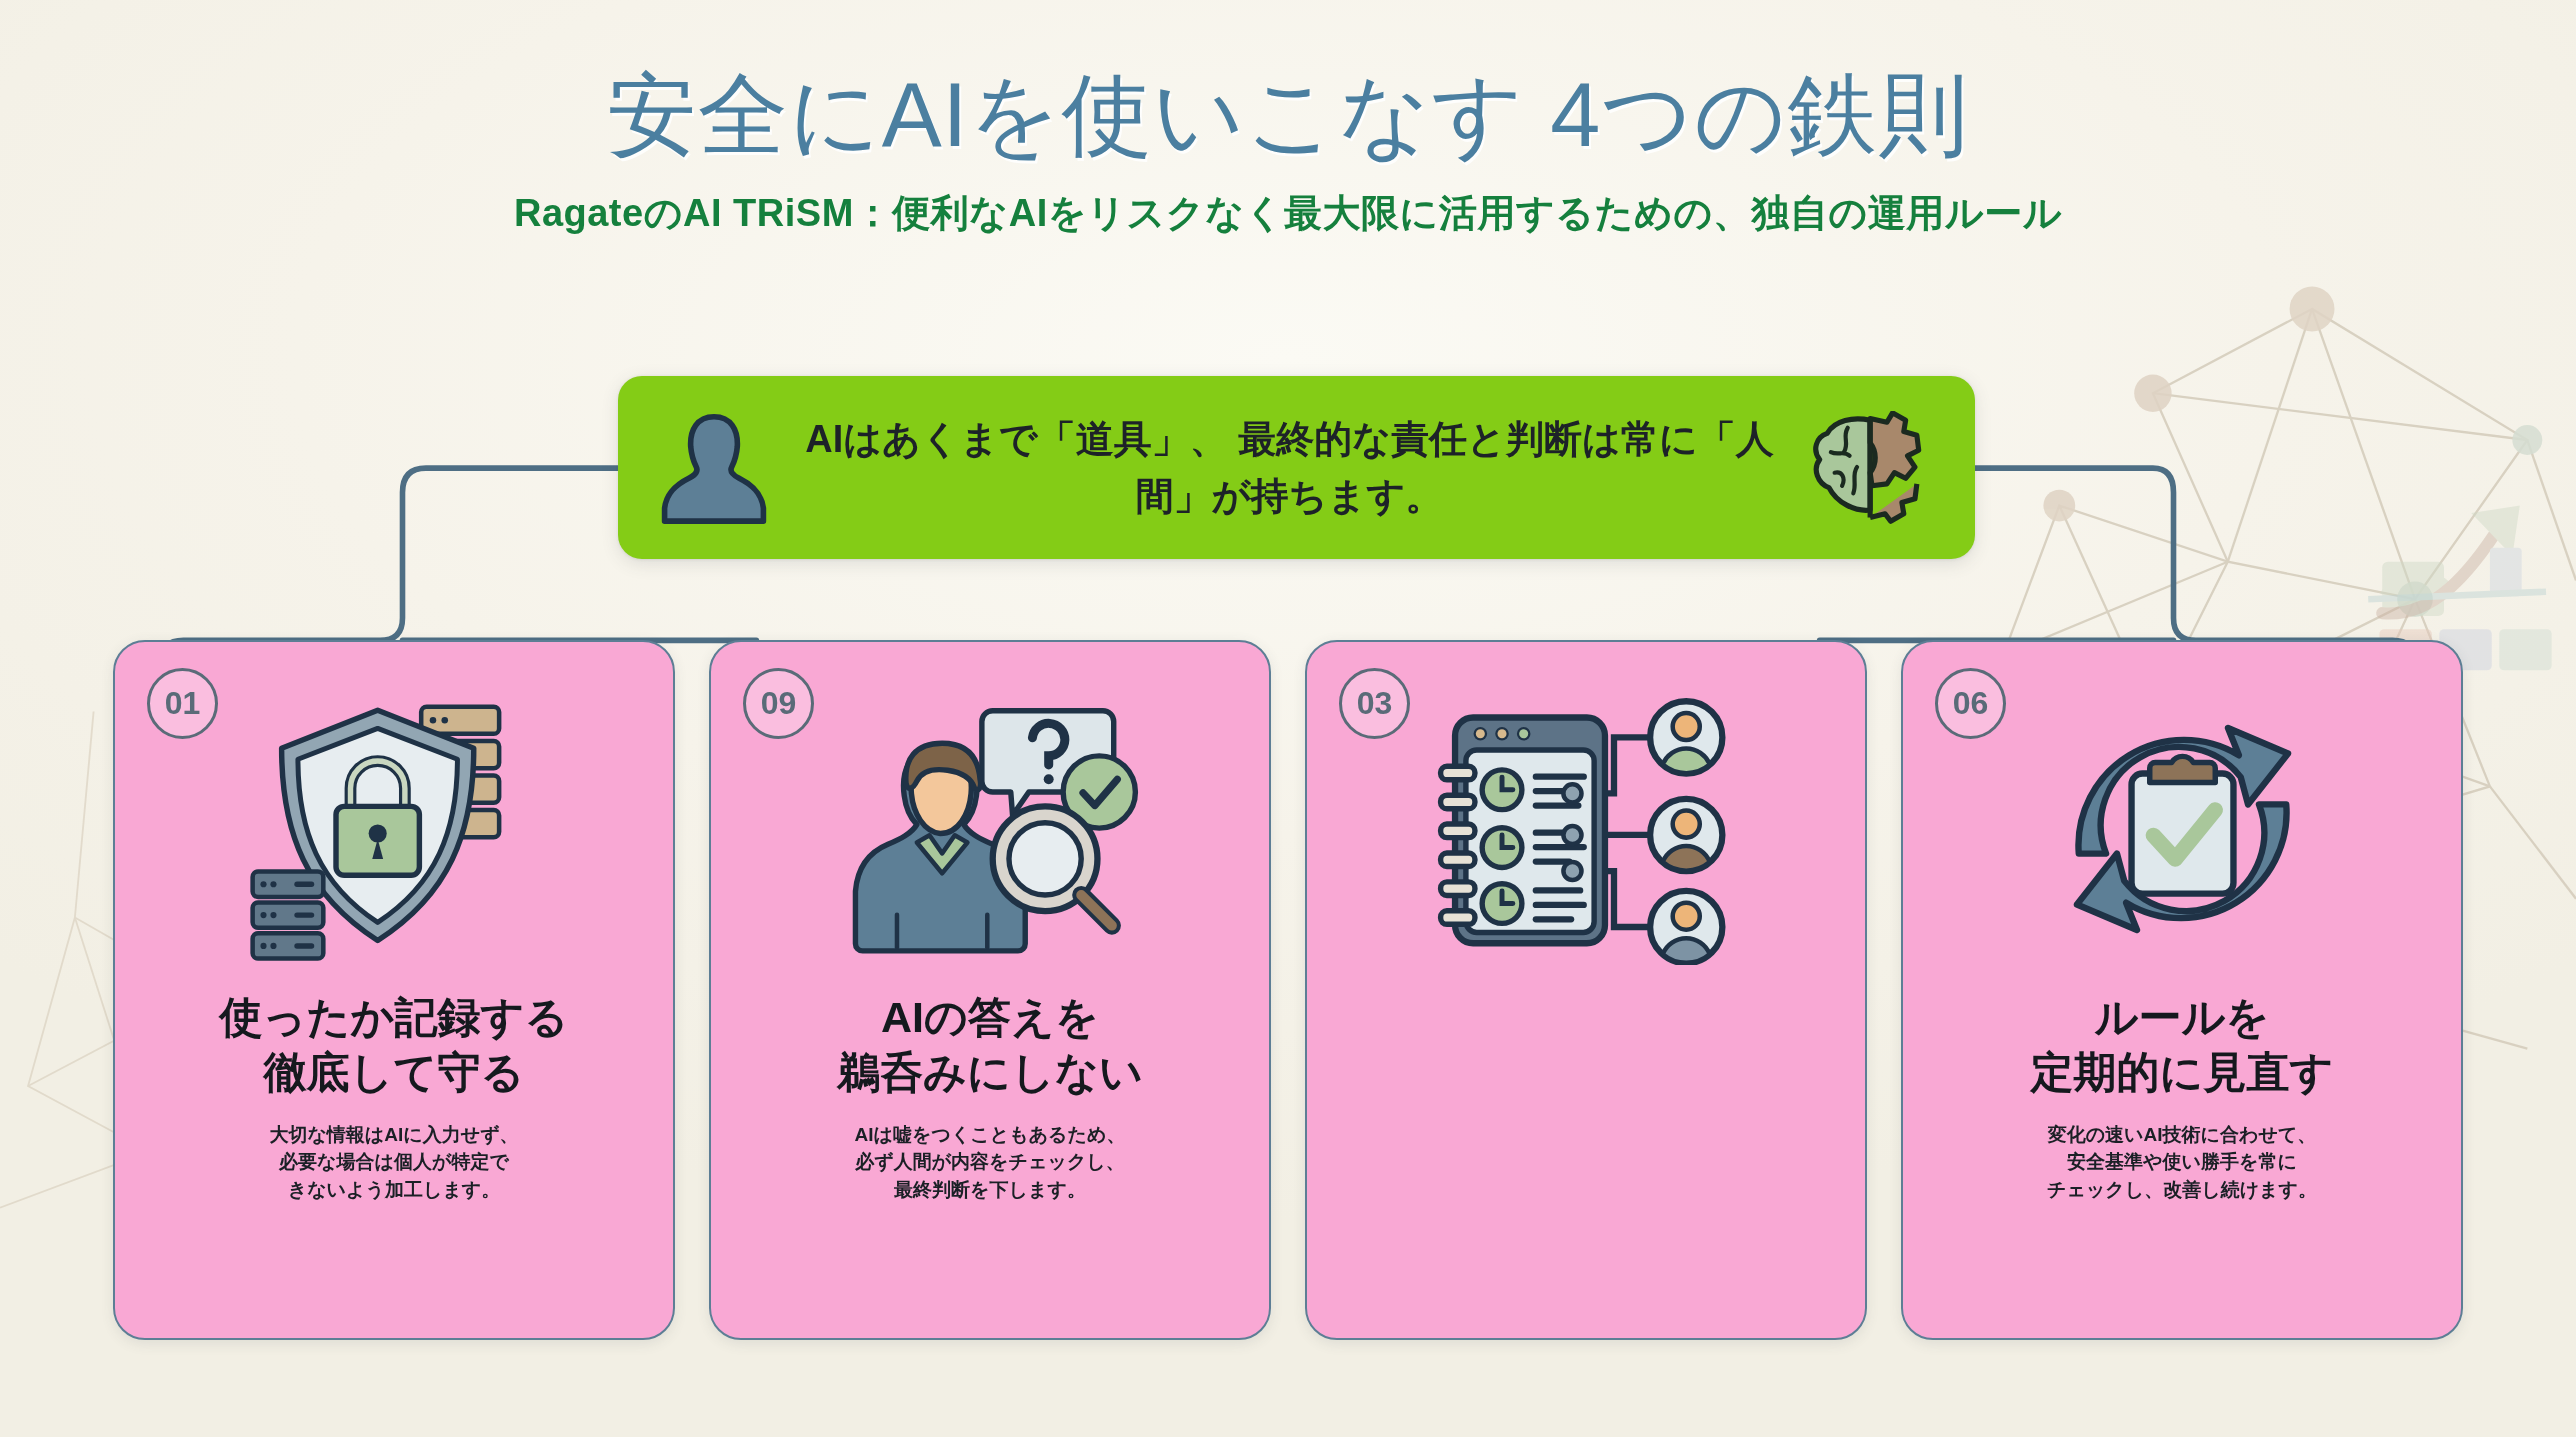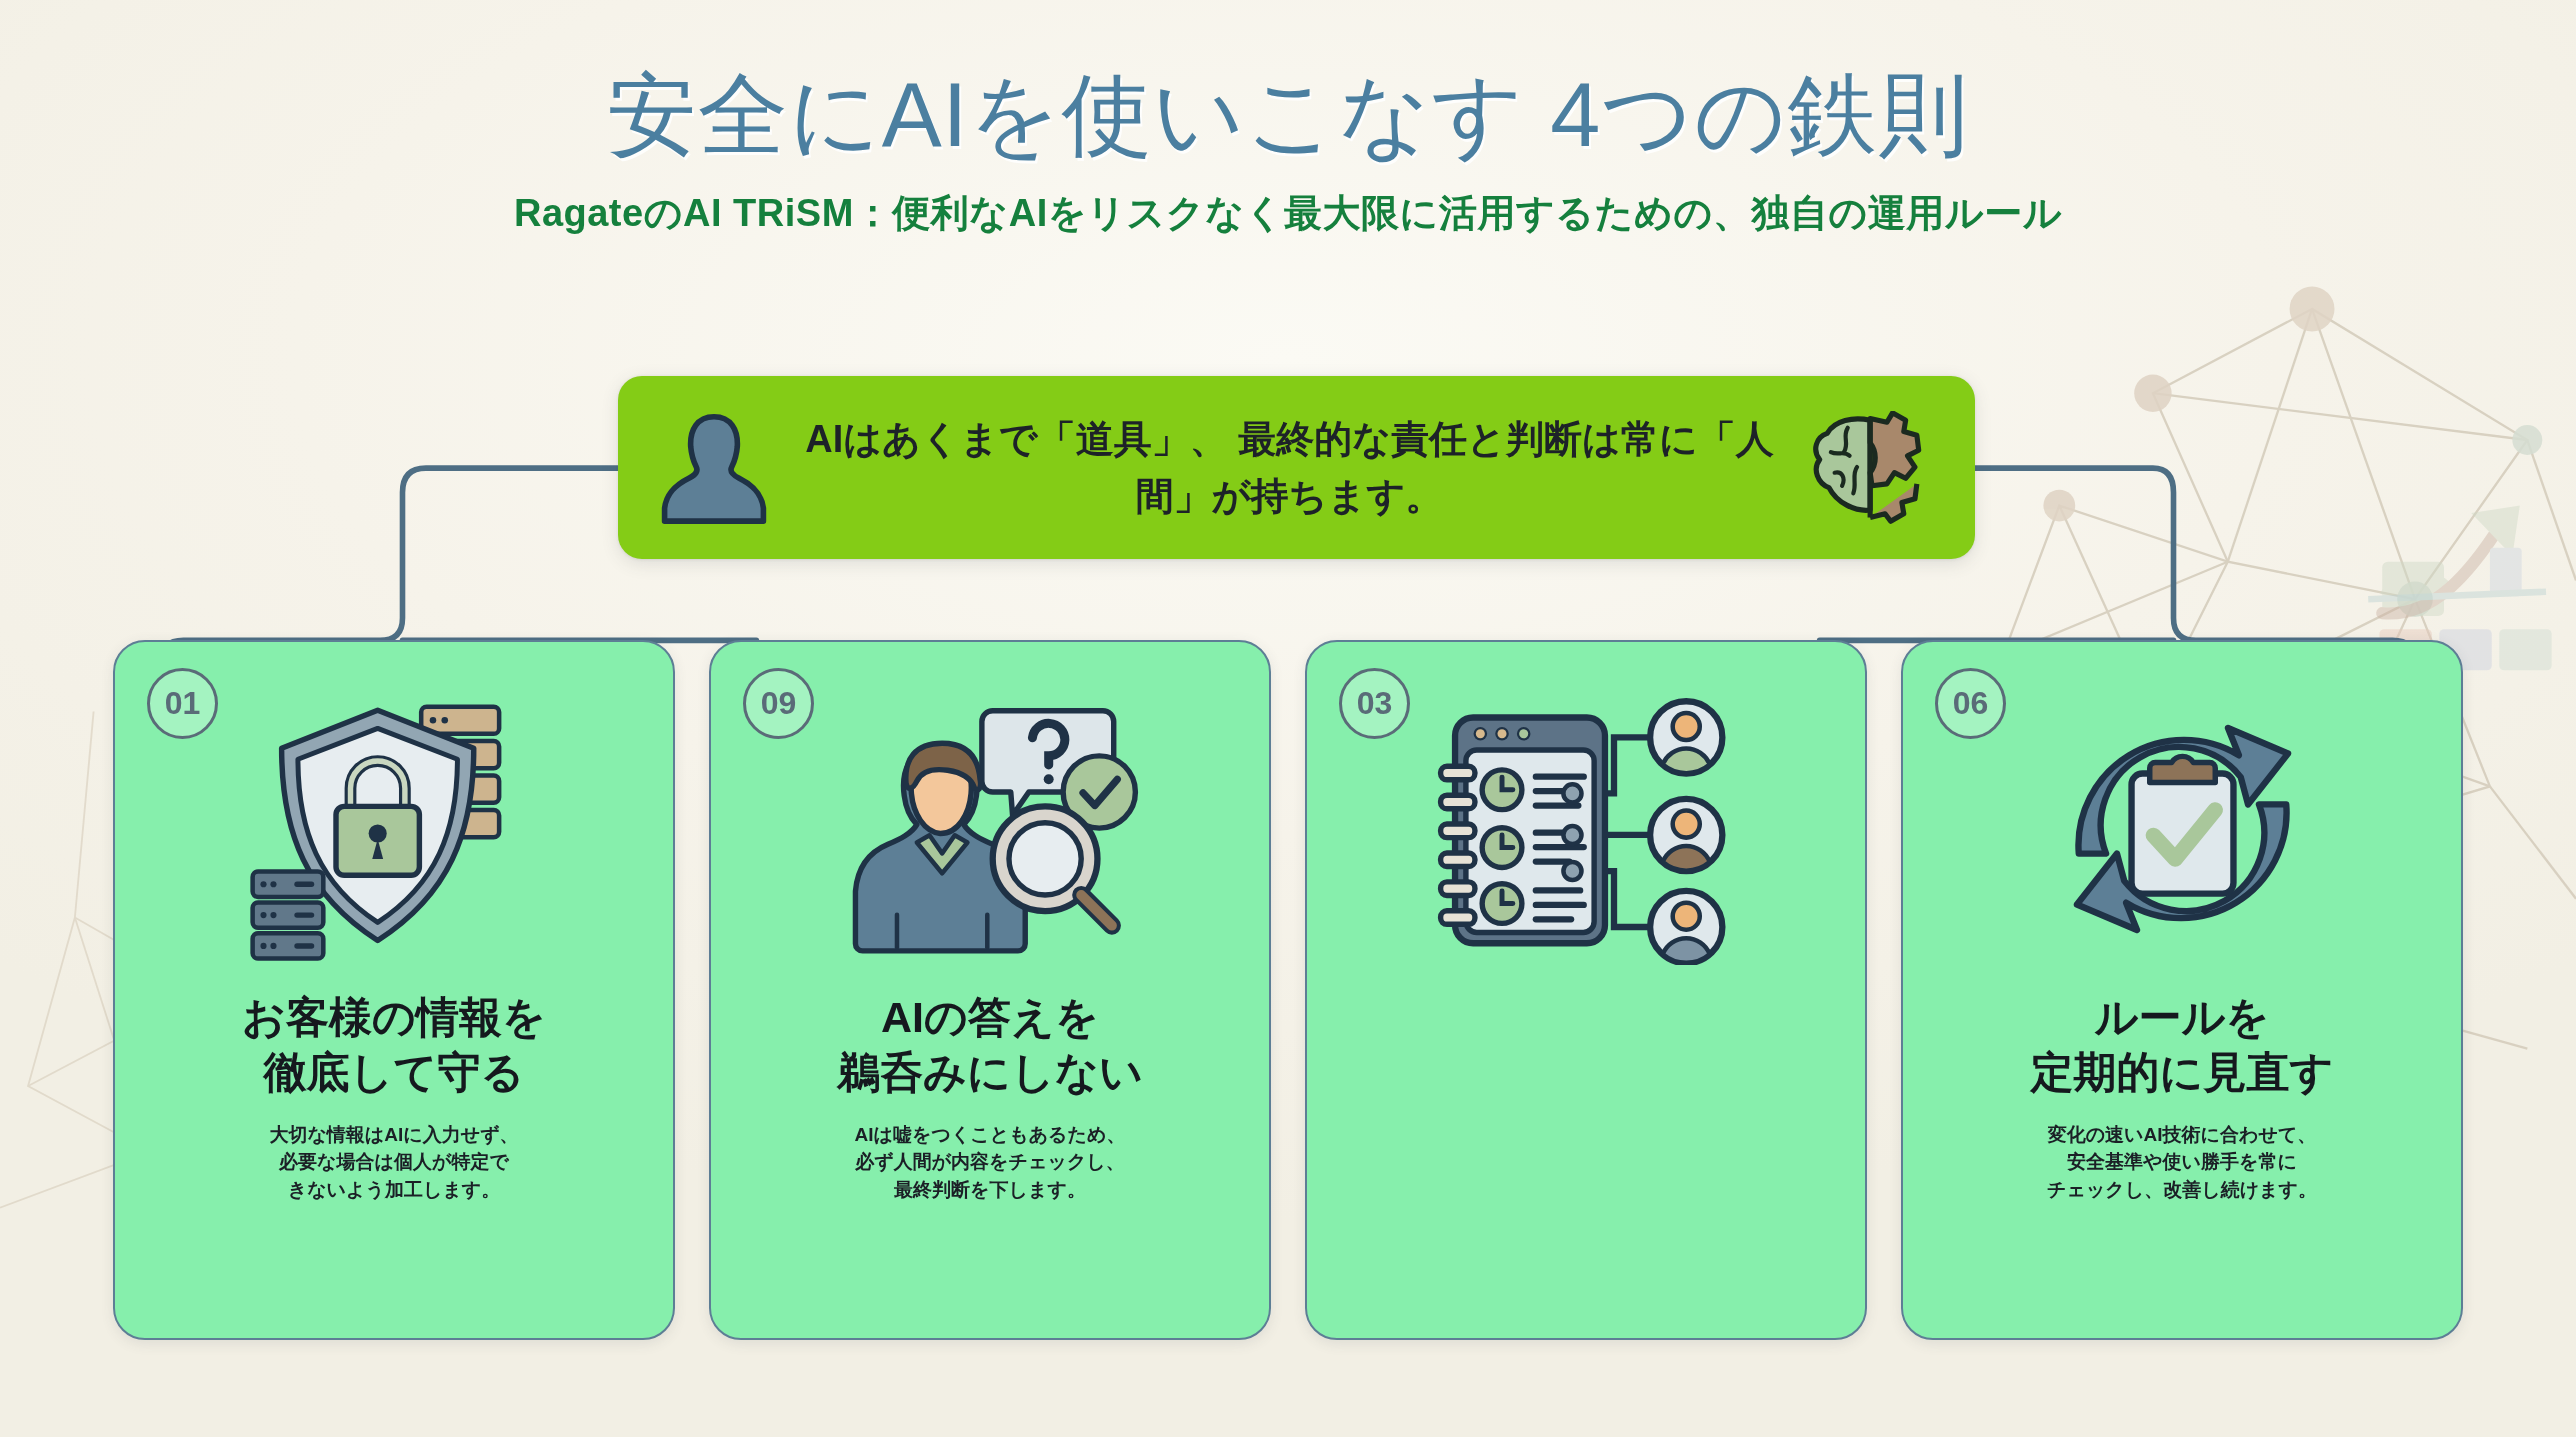--- a/index.html
+++ b/index.html
@@ -60,21 +60,21 @@
   #banner-brain{ flex:0 0 auto; width:124px; height:114px; }
 
   
   #cards{
     position:absolute; left:0; top:640px; width:2576px;
     display:flex; justify-content:center; gap:34px;
   }
   .card{
     position:relative;
     width:562px; height:700px;
-    background:#86efac;
+    background:#f9a8d4;
     border:2.8px solid #5d7e95;
     border-radius:32px;
     box-shadow:0 3.7px 13px rgba(60,70,80,.10);
     display:flex; flex-direction:column; align-items:center;
     padding:24px 24px 19px 24px;
   }
   .card-badge{
     position:absolute; left:32px; top:26px;
     width:71px; height:71px; border-radius:50%;
     border:3.7px solid #5a6b78;
@@ -262,21 +262,21 @@
           <circle cx="16" cy="240" r="3.4"></circle>
             <circle cx="27" cy="240" r="3.4"></circle>
           <circle cx="16" cy="274" r="3.4"></circle>
             <circle cx="27" cy="274" r="3.4"></circle>
           <rect x="50" y="203" width="22" height="6" rx="3"></rect>
           <rect x="50" y="237" width="22" height="6" rx="3"></rect>
           <rect x="50" y="271" width="22" height="6" rx="3"></rect>
         </g>
       </svg>
     </div>
-    <div class="card-title">お客様の情報を
+    <div class="card-title">使ったか記録する
 徹底して守る</div>
     <div class="card-desc">大切な情報はAIに入力せず、
 必要な場合は個人が特定で
 きないよう加工します。</div>
   </div>
 
   <div class="card">
     <div class="card-badge">09</div>
     <div class="card-illus">
       <svg viewBox="0 0 330 290" width="298" height="262">

